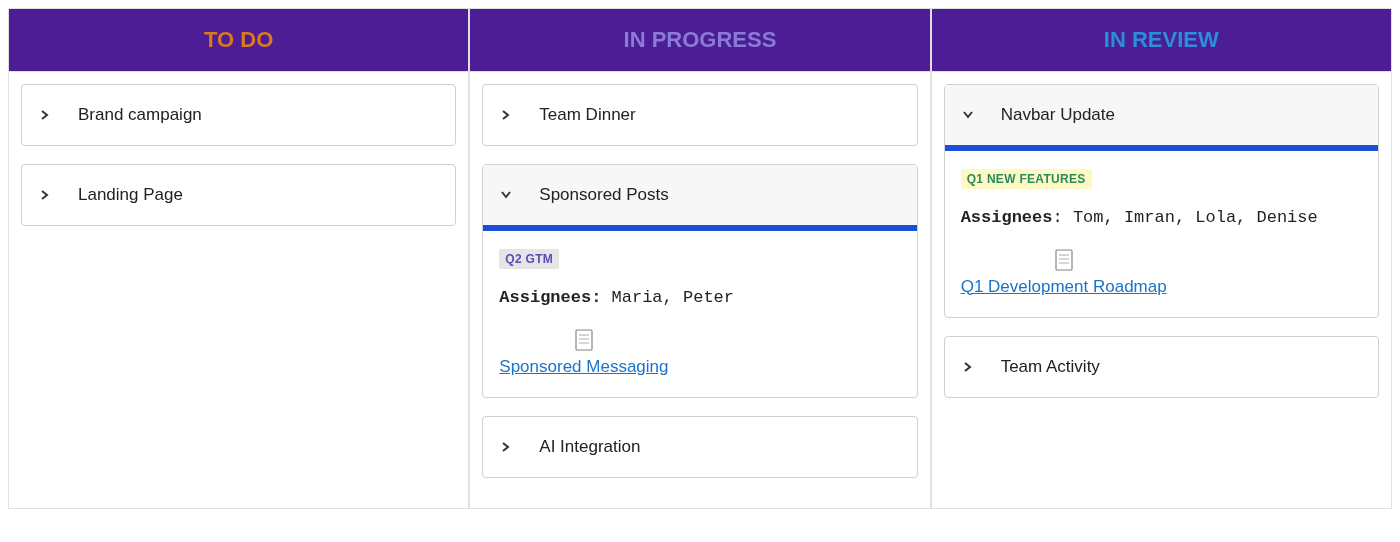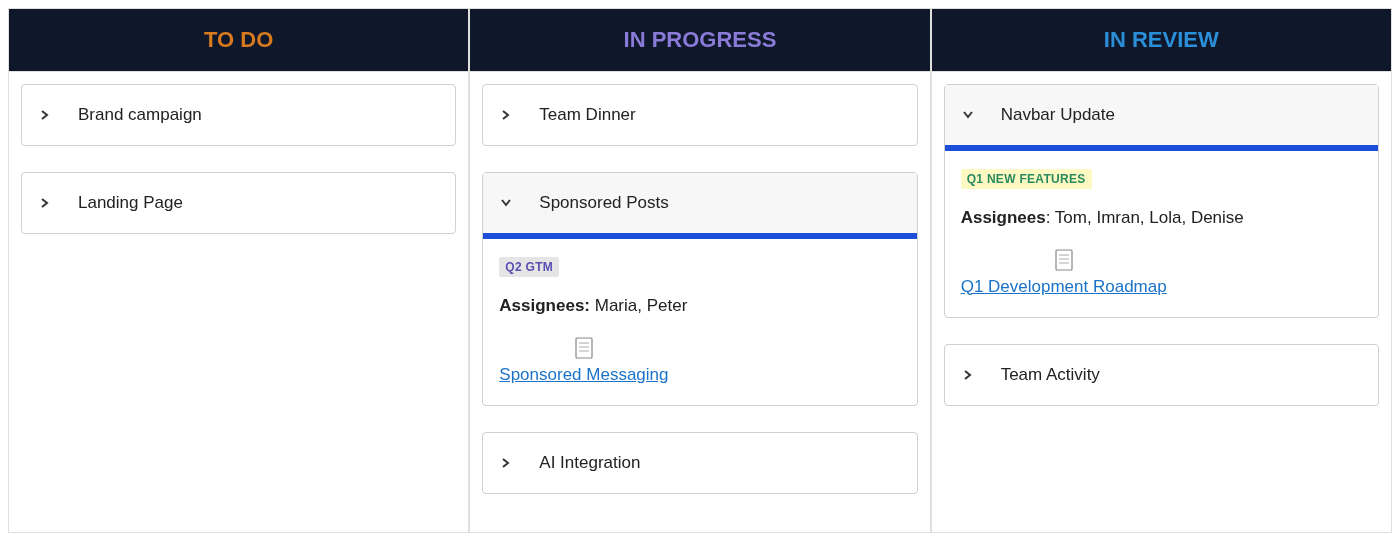--- a/index.html
+++ b/index.html
@@ -16,38 +16,38 @@
       display: flex;
       gap: 0;
       width: 100%;
     }
     .column {
       flex: 1;
       border: 1px solid #e0e0e0;
       background: #fff;
     }
     .column-header {
-      background: #0f172a;
+      background: #4c1d95;
       padding: 18px 10px;
       text-align: center;
       font-weight: 700;
       font-size: 22px;
       border-bottom: 1px solid #e0e0e0;
     }
     .col-todo .column-header { color: #d97a1f; }
     .col-inprogress .column-header { color: #8b7bd8; }
     .col-inreview .column-header { color: #2a8fd8; }
     .col-done .column-header { color: #2fa84f; }
     .column-body {
       padding: 12px;
     }
     .card {
       border: 1px solid #d0d0d0;
       border-radius: 4px;
-      margin-bottom: 26px;
+      margin-bottom: 18px;
       background: #fff;
     }
     .card-header {
       display: flex;
       align-items: center;
       padding: 20px 16px;
       cursor: pointer;
     }
     .card.expanded .card-header {
       background: #f7f7f7;
@@ -85,20 +85,21 @@
     }
     .tag-green {
       background: #fef9c3;
       color: #2a8a5f;
     }
     .assignees {
       font-size: 17px;
       color: #222;
       margin-bottom: 18px;
       line-height: 1.5;
+      font-family: Liberation Mono, monospace;
     }
     .assignees-label {
       font-weight: 700;
     }
     .doc-link {
       display: inline-flex;
       align-items: center;
       font-size: 17px;
       color: #1a73c9;
       text-decoration: underline;

